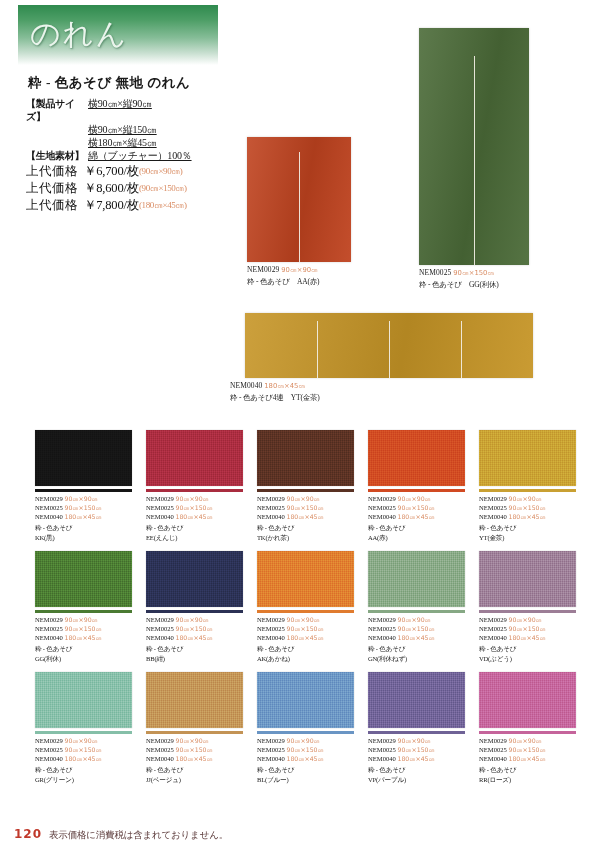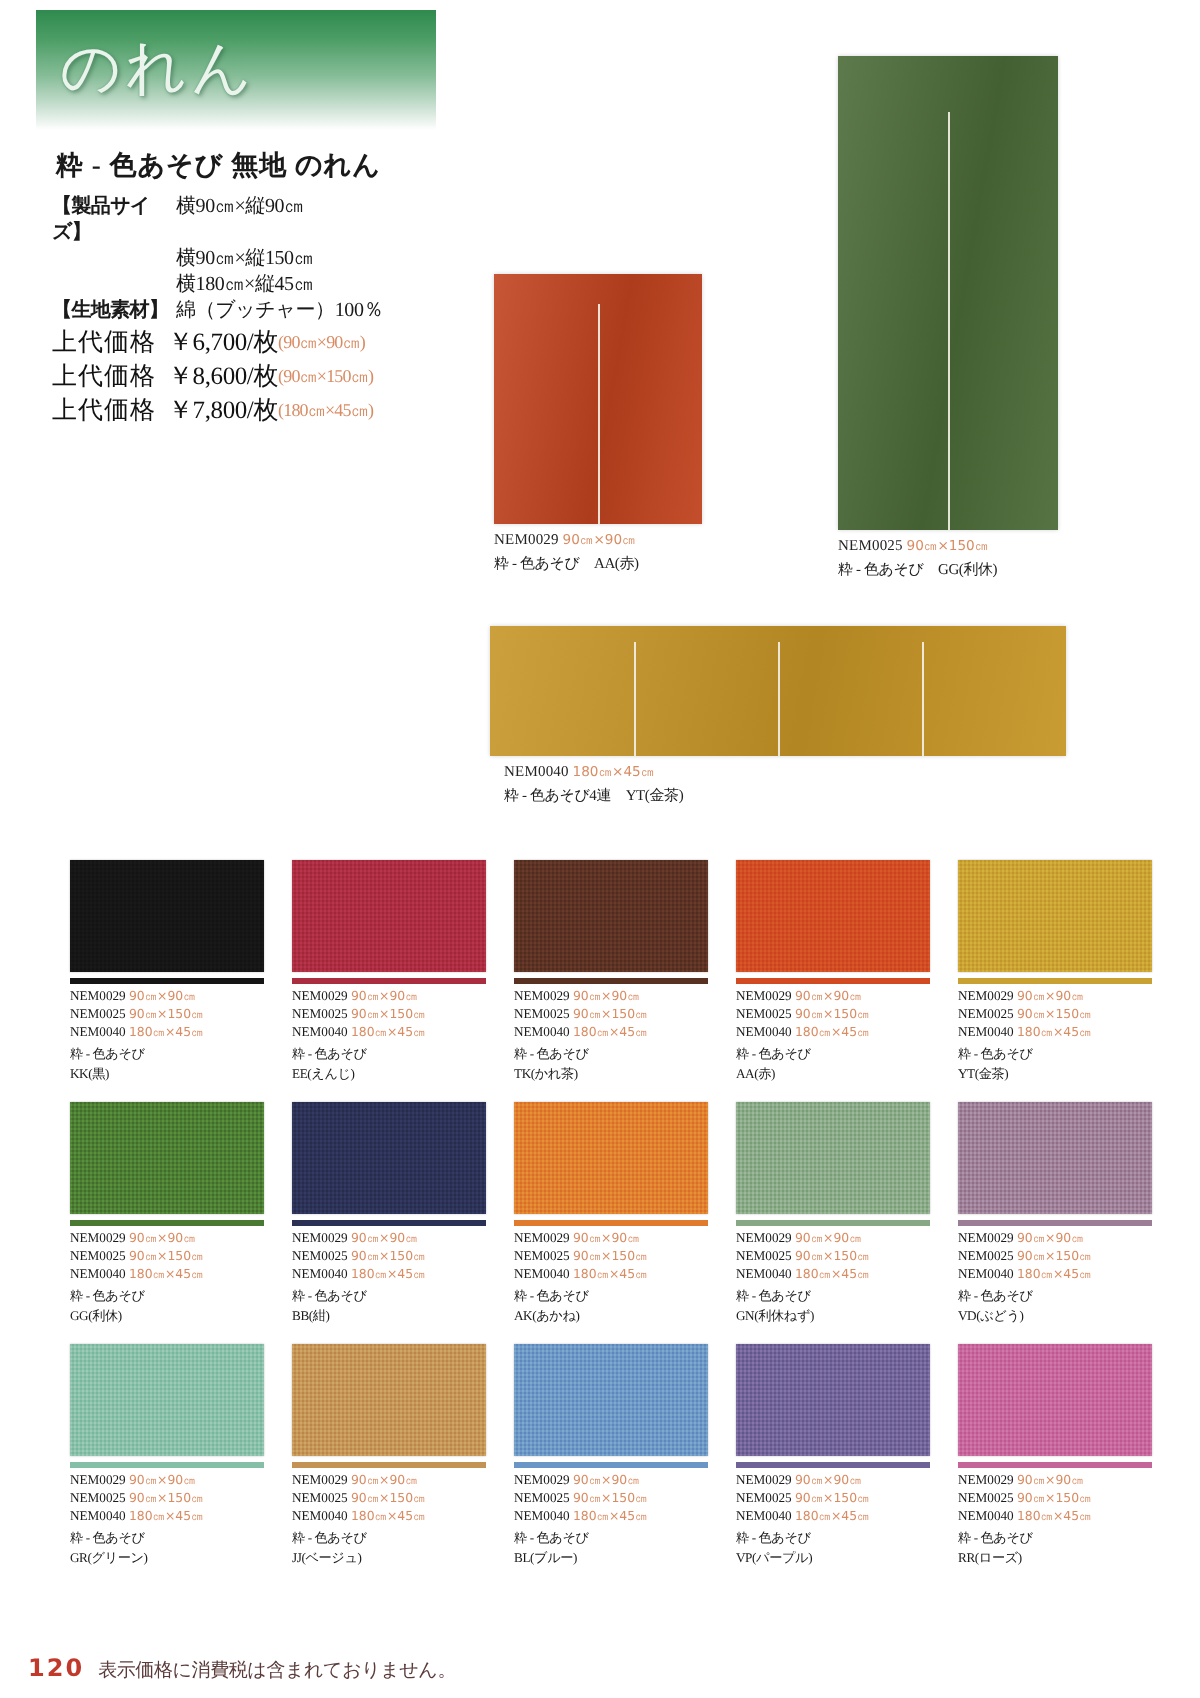--- a/index.html
+++ b/index.html
@@ -25,21 +25,21 @@
     text-shadow:0 0 1px #5ba173, 1px 1px 2px rgba(40,90,60,.55);
   }
   
   .info{position:absolute;left:26px;top:74px;width:215px;}
   .prod-title{
     font-size:13.5px;font-weight:bold;color:#1a1a1a;
     letter-spacing:.5px;margin:0 0 5px 2px;
   }
   .spec-row{display:flex;font-size:10px;color:#1a1a1a;line-height:13px;}
   .spec-key{width:62px;flex:0 0 62px;font-weight:bold;letter-spacing:-.3px;}
-  .spec-val{flex:1;letter-spacing:-.2px;}
+  .spec-val{flex:1;letter-spacing:-.2px;text-decoration:underline;}
   .price-row{display:flex;align-items:flex-start;line-height:16px;margin-top:1px;}
   .price-key{width:58px;flex:0 0 58px;font-size:12.5px;color:#111;letter-spacing:.5px;}
   .price-val{font-size:12.5px;color:#111;letter-spacing:-.2px;}
   .price-note{font-size:9px;color:#d98c63;margin-left:0;letter-spacing:-.4px;}
   .badges{margin-top:5px;}
   .badge{
     display:inline-block;font-size:8.5px;font-weight:bold;color:#fff;
     padding:1.5px 6px;border-radius:8px;letter-spacing:-.3px;
     font-family:"DejaVu Sans","Liberation Sans",sans-serif;
     line-height:11px;margin-bottom:2.5px;
@@ -135,21 +135,21 @@
       <div class="cloth" style="background: linear-gradient(100deg, rgba(255, 255, 255, 0.1), rgba(0, 0, 0, 0.1) 55%, rgba(255, 255, 255, 0.06)) rgb(75, 107, 56);"></div>
       <div class="slit" style="left: 50%;"></div>
     </div>
     <div class="cap" style="left: 419px; top: 268px;"><span class="code">NEM0025</span> <span class="dim">90㎝×150㎝</span><span class="nm">粋 - 色あそび　GG(利休)</span></div>
     <div class="photo" style="left: 245px; top: 313px; width: 288px; height: 65px;">
       <div class="cloth" style="background: linear-gradient(100deg, rgba(255, 255, 255, 0.1), rgba(0, 0, 0, 0.1) 55%, rgba(255, 255, 255, 0.06)) rgb(198, 149, 38);"></div>
       <div class="slit" style="left: 25%;"></div>
       <div class="slit" style="left: 50%;"></div>
       <div class="slit" style="left: 75%;"></div>
     </div>
-    <div class="cap" style="left: 252px; top: 381px;"><span class="code">NEM0040</span> <span class="dim">180㎝×45㎝</span><span class="nm">粋 - 色あそび4連　YT(金茶)</span></div>
+    <div class="cap" style="left: 230px; top: 381px;"><span class="code">NEM0040</span> <span class="dim">180㎝×45㎝</span><span class="nm">粋 - 色あそび4連　YT(金茶)</span></div>
   </div>
 
 <div class="grid" id="grid">
     <div class="grow">
       <div class="cell">
         <div class="sw" style="background: rgb(21, 21, 21);">
           <div class="tex"></div>
         </div>
         <div class="accent" style="background: rgb(21, 21, 21);"></div>
         <div class="lbl">

